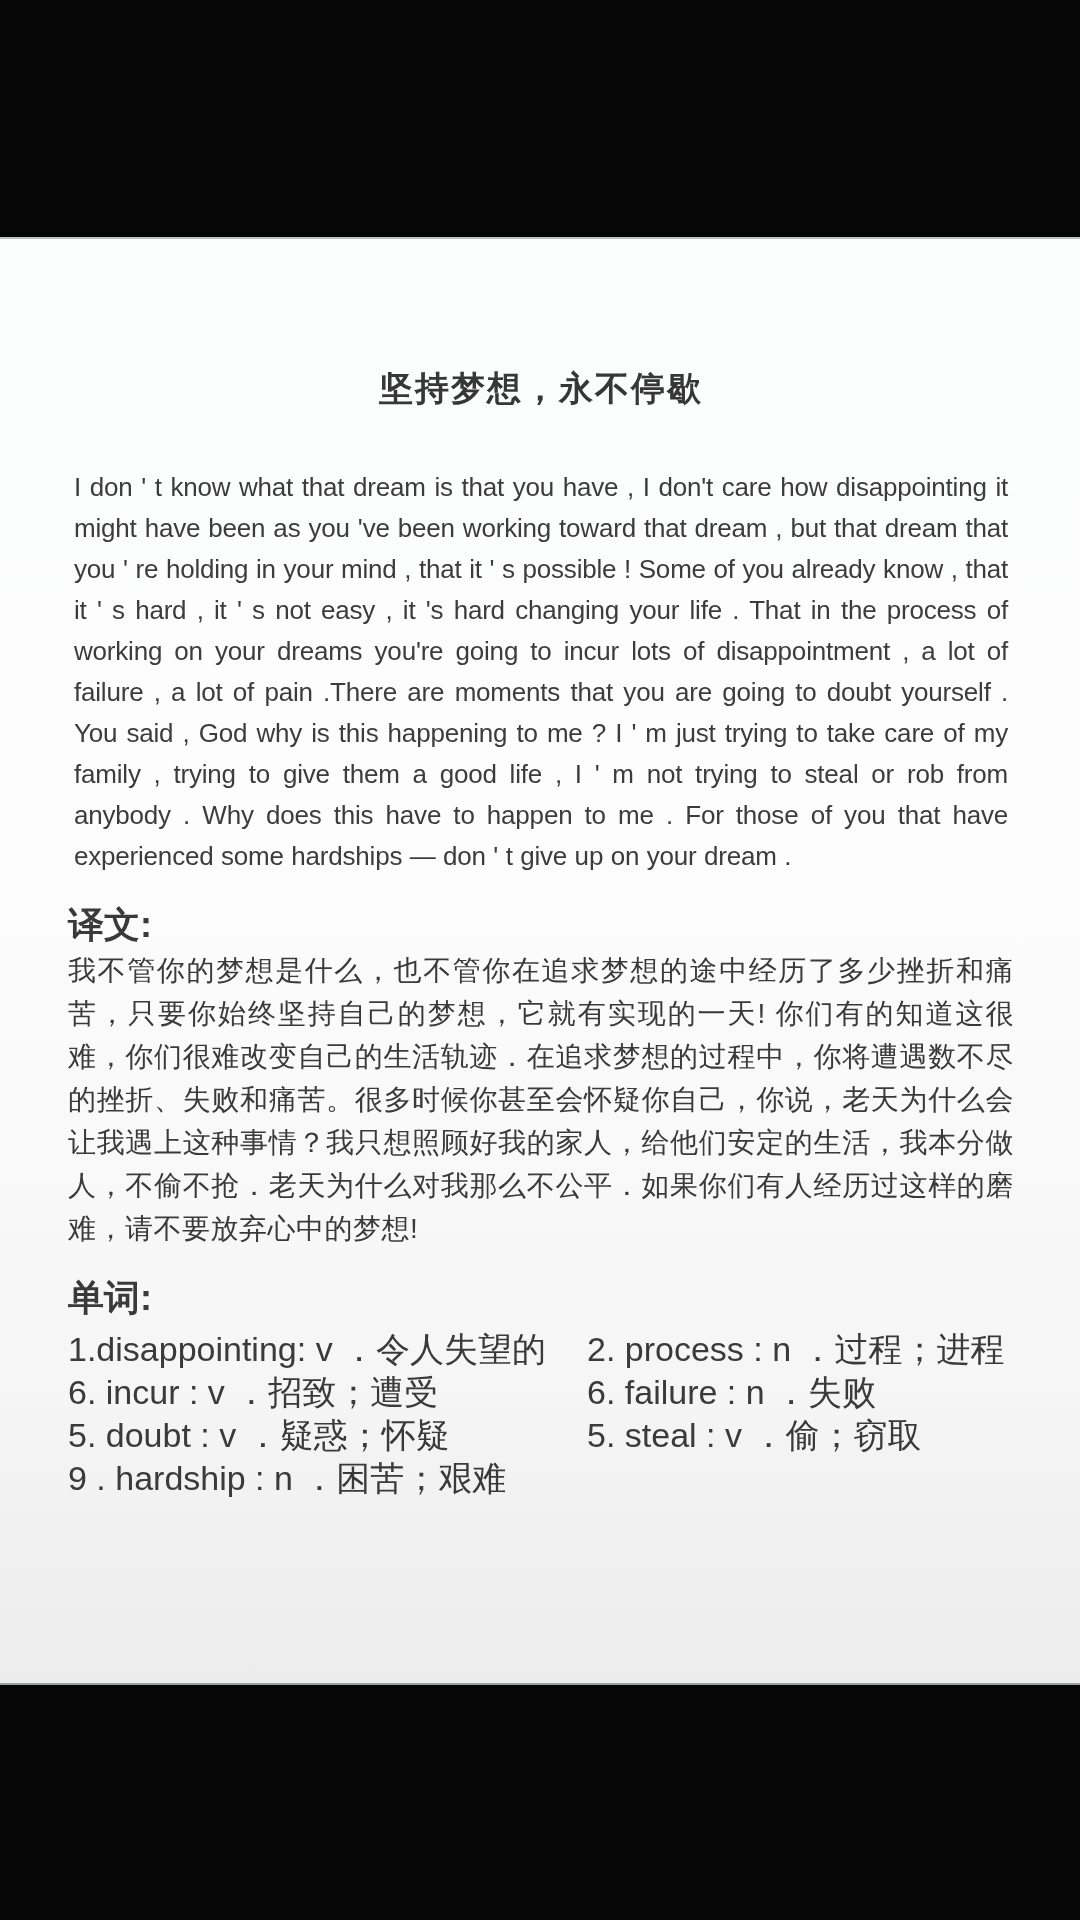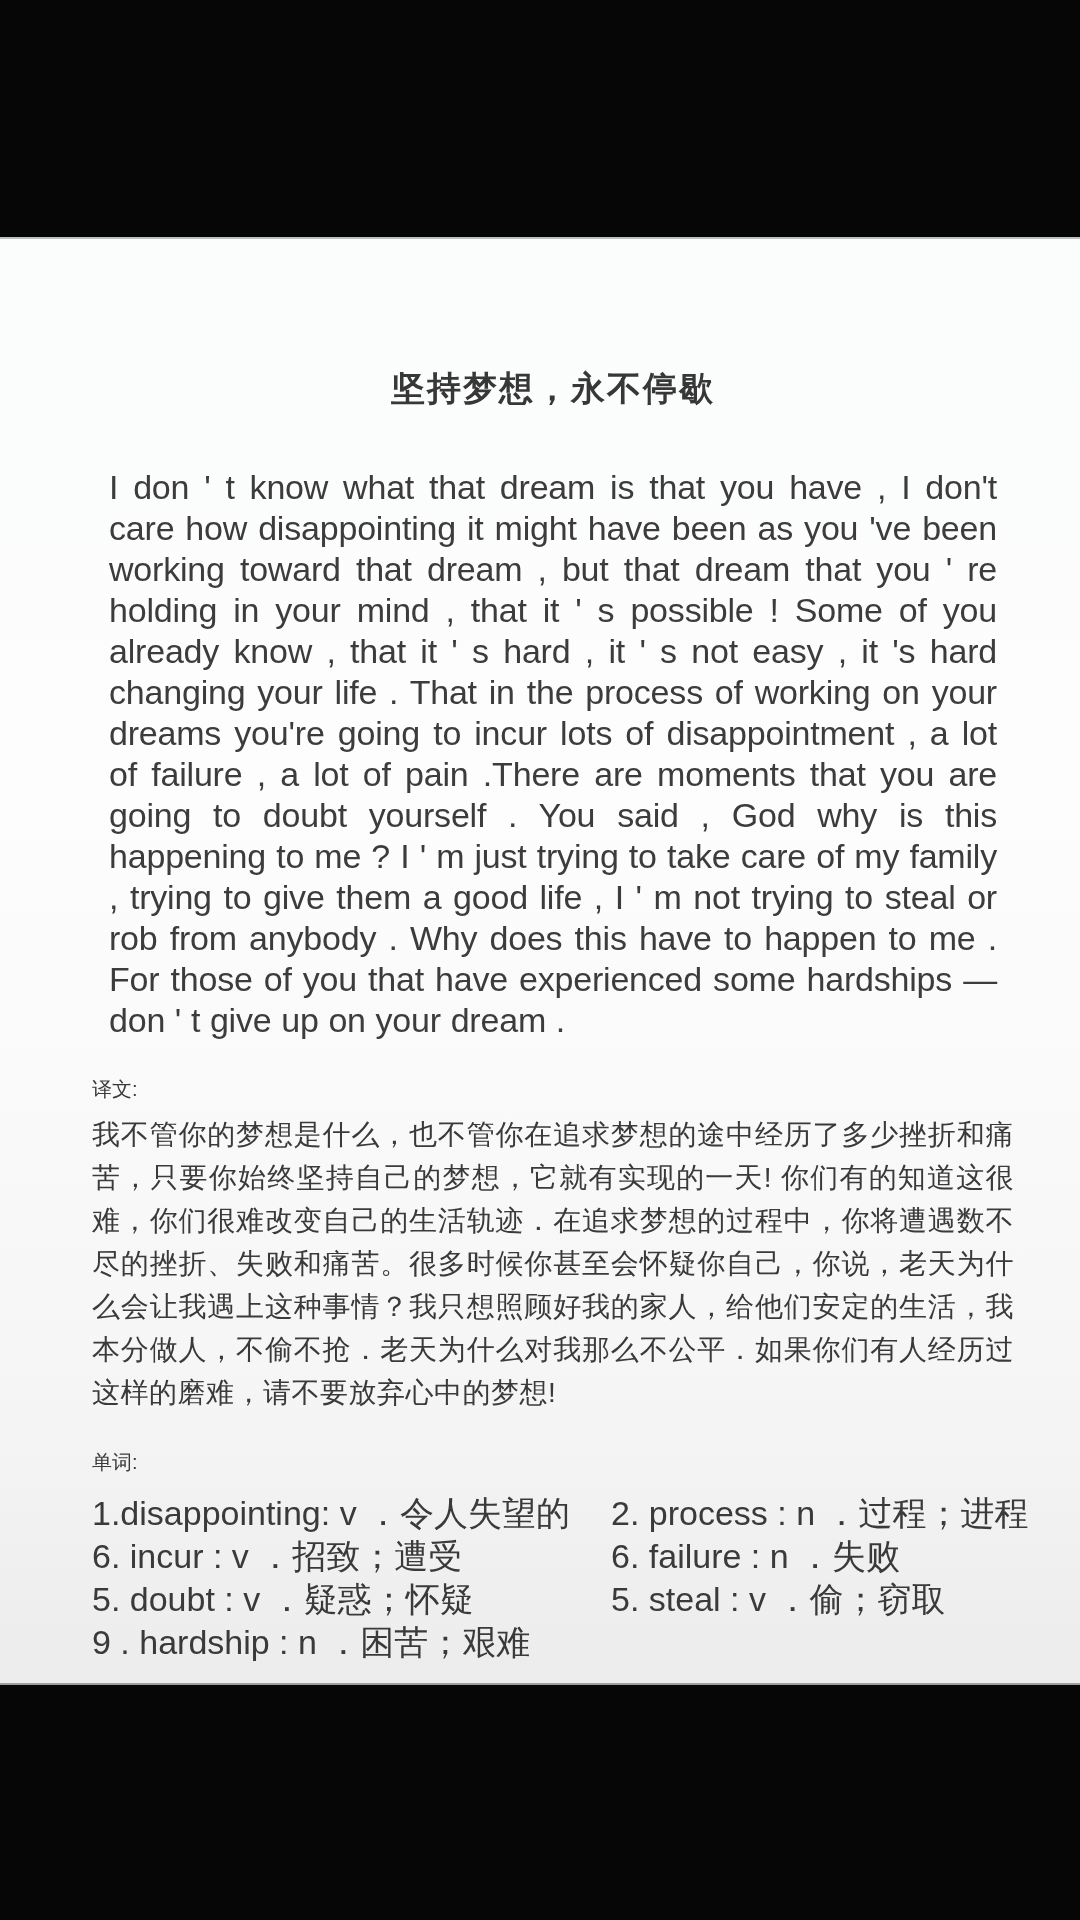--- a/index.html
+++ b/index.html
@@ -23,21 +23,21 @@
     background: var(--letterbox, #060606);
     width: 100%;
   }
   .letterbox.top { height: 237px; flex: none; }
   .letterbox.bottom { flex: 1; }
 
   .page {
     flex: none;
     height: 1448px;
     box-sizing: border-box;
-    padding: 0 66px 0 92px;
+    padding: 0 66px 0 68px;
     background: linear-gradient(180deg,
       var(--page-bg, #fbfcfc) 0%,
       #fdfdfd 40%,
       #f6f6f7 78%,
       var(--page-bg-bottom, #ececed) 100%);
     border-top: 2px solid #bcc1c1;
     border-bottom: 2px solid #9aa0a0;
     color: var(--text, #3b3b3b);
     overflow: hidden;
   }
@@ -46,34 +46,35 @@
     margin: 126px 0 0;
     text-align: center;
     font-size: 34px;
     font-weight: 600;
     letter-spacing: 2px;
     color: #373737;
     line-height: 46px;
   }
 
   .eng-paragraph {
-    margin: 56px 17px 0;
-    font-size: 34px;
+    margin: 56px 6px 0;
+    font-size: 26px;
     line-height: 41px;
     text-align: justify;
     color: #3c3c3c;
     word-spacing: 0.5px;
     letter-spacing: -0.2px;
   }
 
   .section-label {
     margin: 26px 0 0;
-    font-size: 20px;
+    font-size: 36px;
     line-height: 44px;
     color: #3a3a3a;
+    font-weight: bold;
   }
 
   .zh-paragraph {
     margin: 2px 0 11px;
     font-size: 28px;
     line-height: 43px;
     text-align: justify;
     letter-spacing: 0.5px;
     color: #3a3a3a;
   }

